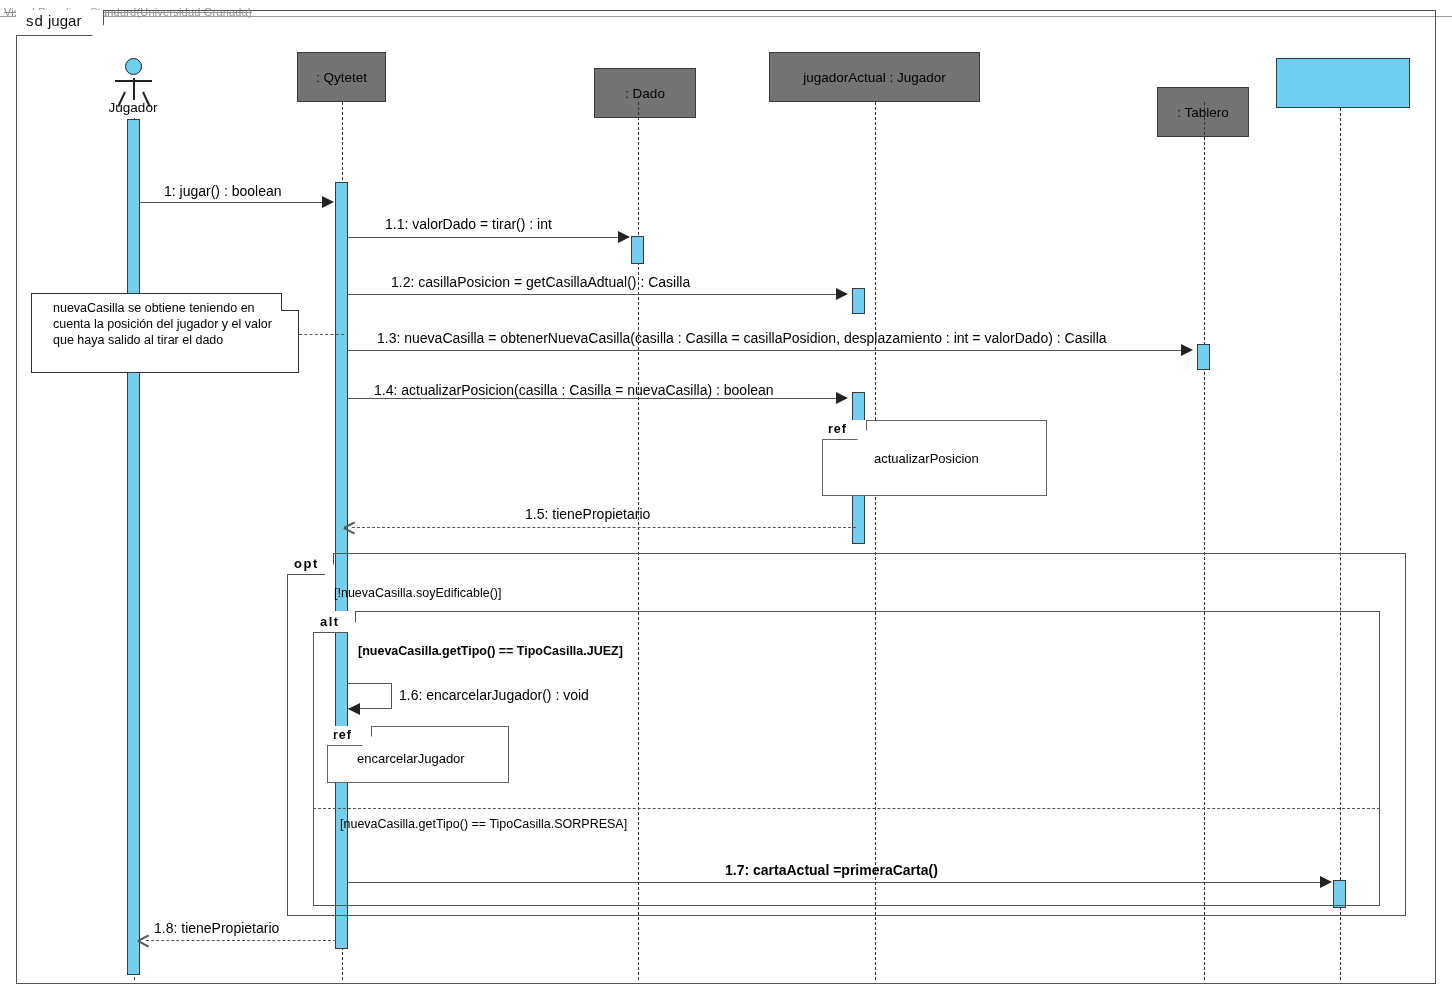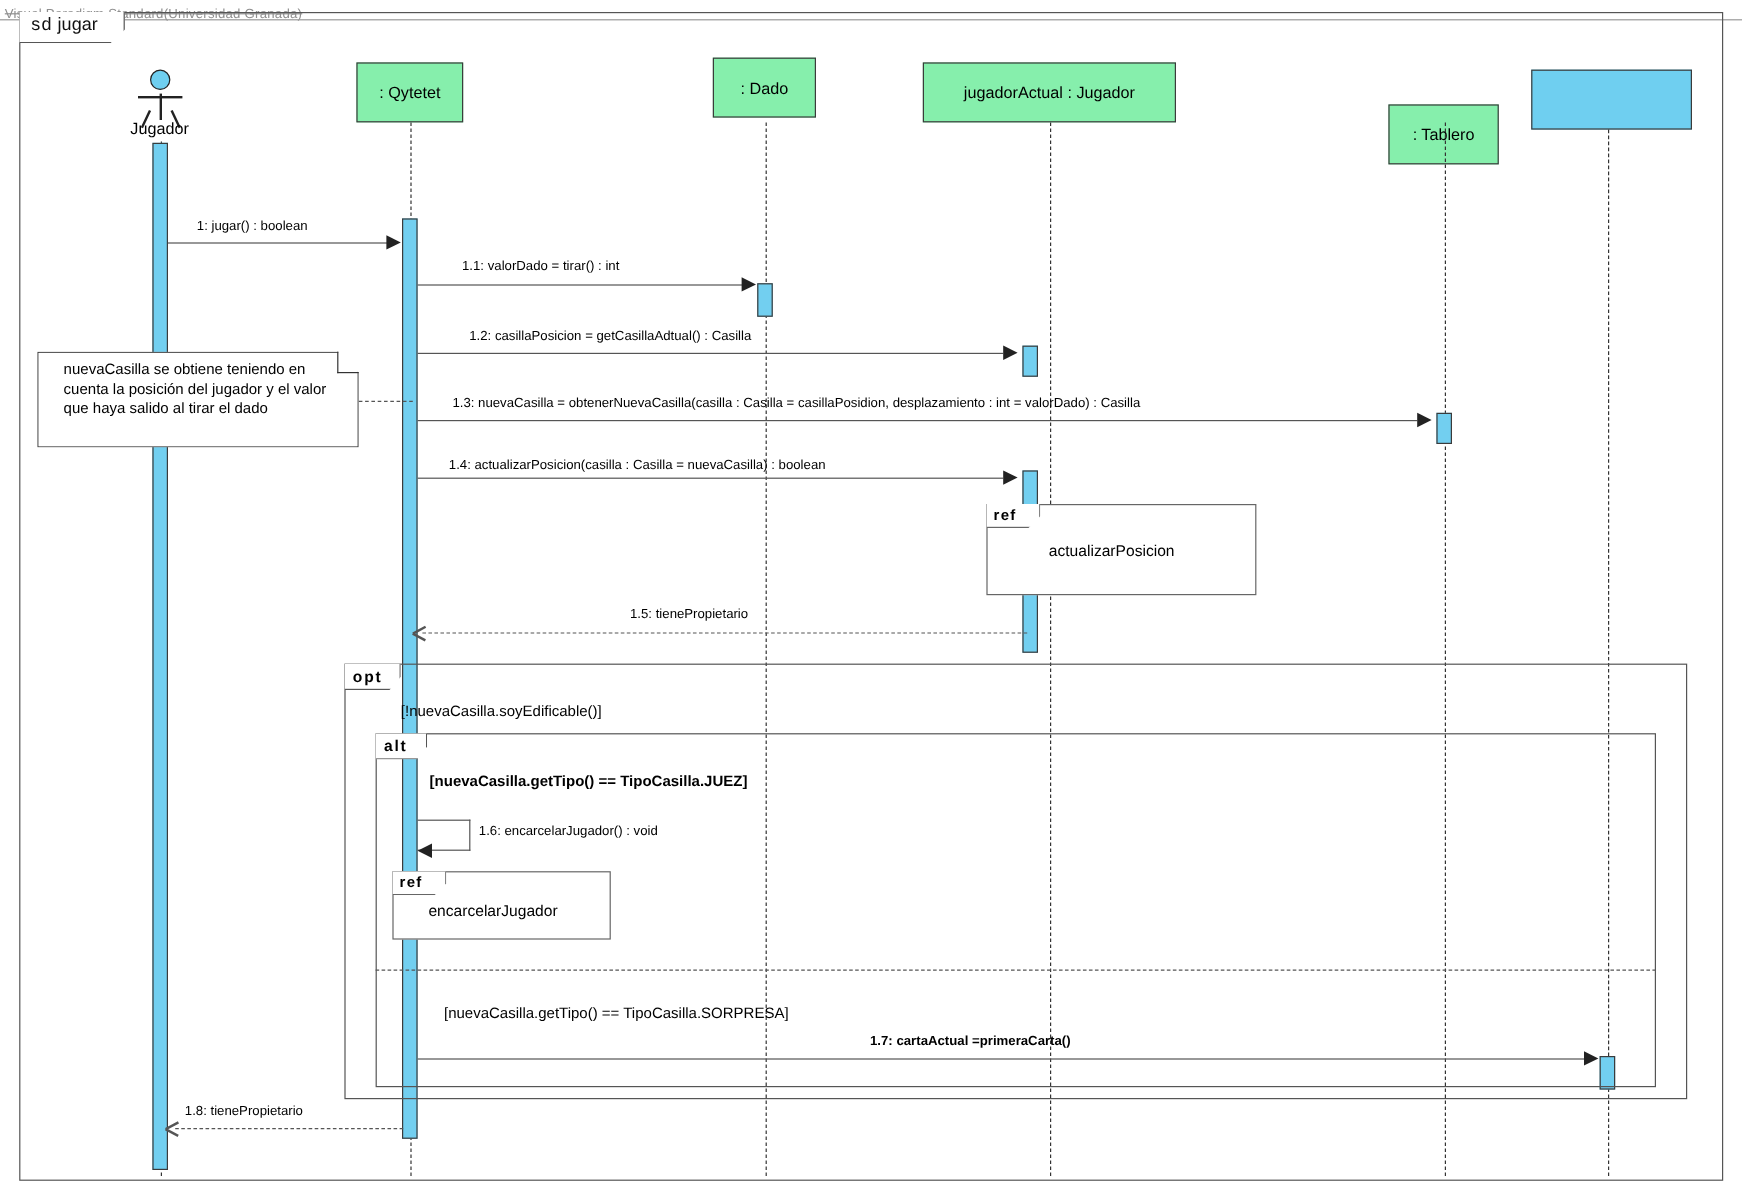--- a/index.html
+++ b/index.html
@@ -12,41 +12,41 @@
 
   
   .sd-frame{position:absolute;left:16px;top:10px;width:1420px;height:974px;border:1.5px solid #555;
             box-sizing:border-box;background:transparent;}
   .sd-tab{position:absolute;left:16px;top:10px;height:26px;border:1.5px solid #555;border-top:none;border-left:none;
           box-sizing:border-box;background:#fff;padding:2px 22px 2px 10px;font-size:15px;color:#111;
           clip-path:polygon(0 0,100% 0,100% 55%,86% 100%,0 100%);}
   .sd-tab b{font-weight:normal;letter-spacing:1px;margin-top:18px;}
 
   
-  .obj{position:absolute;background:#86efac;border:1.5px solid #3b3b3b;box-sizing:border-box;
+  .obj{position:absolute;background:#737373;border:1.5px solid #3b3b3b;box-sizing:border-box;
        display:flex;align-items:center;justify-content:center;font-size:13.5px;color:#000;}
   .obj-shadow{position:absolute;background:#6FCFF0;border:1.5px solid #3b3b3b;box-sizing:border-box;}
   .lifeline{position:absolute;width:0;border-left:1.5px dashed #333;}
   .act{position:absolute;width:13px;background:#72CFF0;border:1.5px solid #3b3b3b;box-sizing:border-box;}
 
   
   .actor-head{position:absolute;width:17px;height:17px;border-radius:50%;background:#6FCFF0;border:1.5px solid #222;box-sizing:border-box;}
   .actor-line{position:absolute;background:#222;}
   .actor-name{position:absolute;font-size:13.5px;color:#000;white-space:nowrap;text-align:center;}
 
   
   .msg{position:absolute;height:0;border-top:1.6px solid #555;}
   .msg.ret{border-top:1.6px dashed #555;}
   .arrowF{position:absolute;width:0;height:0;border-top:6px solid transparent;border-bottom:6px solid transparent;border-left:12px solid #222;}
   .arrowB{position:absolute;width:0;height:0;border-top:6px solid transparent;border-bottom:6px solid transparent;border-right:12px solid #222;}
   .arrowOpenL{position:absolute;width:11px;height:11px;}
   .arrowOpenL:before,.arrowOpenL:after{content:"";position:absolute;left:0;top:5px;width:12px;height:1.6px;background:#555;transform-origin:0 50%;}
   .arrowOpenL:before{transform:rotate(-28deg);}
   .arrowOpenL:after{transform:rotate(28deg);}
-  .mlabel{position:absolute;font-size:11px;color:#000;white-space:nowrap;}
+  .mlabel{position:absolute;font-size:14px;color:#000;white-space:nowrap;}
 
   
   .self-box{position:absolute;border:1.6px solid #555;border-left:none;box-sizing:border-box;}
 
   
   .note{position:absolute;background:#fff;border:1.5px solid #333;box-sizing:border-box;font-size:12.5px;
         color:#000;padding:6px 21px;line-height:16px;
         clip-path:polygon(0 0, calc(100% - 18px) 0, 100% 18px, 100% 100%, 0 100%);}
   .note-fold{position:absolute;width:18px;height:18px;border-left:1.5px solid #333;border-bottom:1.5px solid #333;box-sizing:border-box;}
   .note-link{position:absolute;height:0;border-top:1.5px dashed #555;}
@@ -90,21 +90,21 @@
   <div class="actor-name" style="left:83px;top:100px;width:100px;">Jugador</div>
   <div class="lifeline" style="left:133.5px;top:118px;height:862px;"></div>
   <div class="act" style="left:127px;top:119px;height:856px;"></div>
 
   <div class="obj" style="left:297px;top:52px;width:89px;height:50px;">
     <span>: Qytetet</span>
   </div>
   <div class="lifeline" style="left:341.5px;top:102px;height:878px;"></div>
   <div class="act" style="left:335px;top:182px;height:767px;"></div>
 
-  <div class="obj" style="left:594px;top:48px;width:86px;height:50px;">
+  <div class="obj" style="left:594px;top:68px;width:102px;height:50px;">
     <span>: Dado</span>
   </div>
   <div class="lifeline" style="left:637.5px;top:102px;height:878px;"></div>
   <div class="act" style="left:631px;top:236px;height:28px;"></div>
 
   <div class="obj" style="left:769px;top:52px;width:211px;height:50px;">
     <span>jugadorActual : Jugador</span>
   </div>
   <div class="lifeline" style="left:874.5px;top:102px;height:878px;"></div>
   <div class="act" style="left:852px;top:288px;height:26px;"></div>
@@ -158,21 +158,21 @@
 
   <div class="self-box" style="left:348px;top:683px;width:44px;height:26px;"></div>
   <div class="arrowB" style="left:348px;top:703px;"></div>
   <div class="mlabel" style="left:399px;top:687px;">1.6: encarcelarJugador() : void</div>
 
   <div class="refbox" style="left:327px;top:726px;width:182px;height:57px;"></div>
   <div class="ref-tab" style="left:327px;top:726px;width:45px;">ref</div>
   <div class="ref-name" style="left:357px;top:751px;">encarcelarJugador</div>
 
   <div class="divider" style="left:313px;top:808px;width:1067px;"></div>
-  <div class="guard" style="left:370px;top:817px;margin-top:20px;">[nuevaCasilla.getTipo() == TipoCasilla.SORPRESA]</div>
+  <div class="guard" style="left:340px;top:817px;">[nuevaCasilla.getTipo() == TipoCasilla.SORPRESA]</div>
 
   <div class="mlabel" style="left:725px;top:862px;font-weight:bold;">1.7: cartaActual =primeraCarta()</div>
   <div class="msg" style="left:348px;top:882px;width:972px;"></div>
   <div class="arrowF" style="left:1320px;top:876px;"></div>
 
   <div class="mlabel" style="left:154px;top:920px;">1.8: tienePropietario</div>
   <div class="msg ret" style="left:146px;top:940px;width:190px;"></div>
   <div class="arrowOpenL" style="left:138px;top:935px;"></div>
 
   <div class="note" style="left:31px;top:293px;width:268px;height:80px;">

